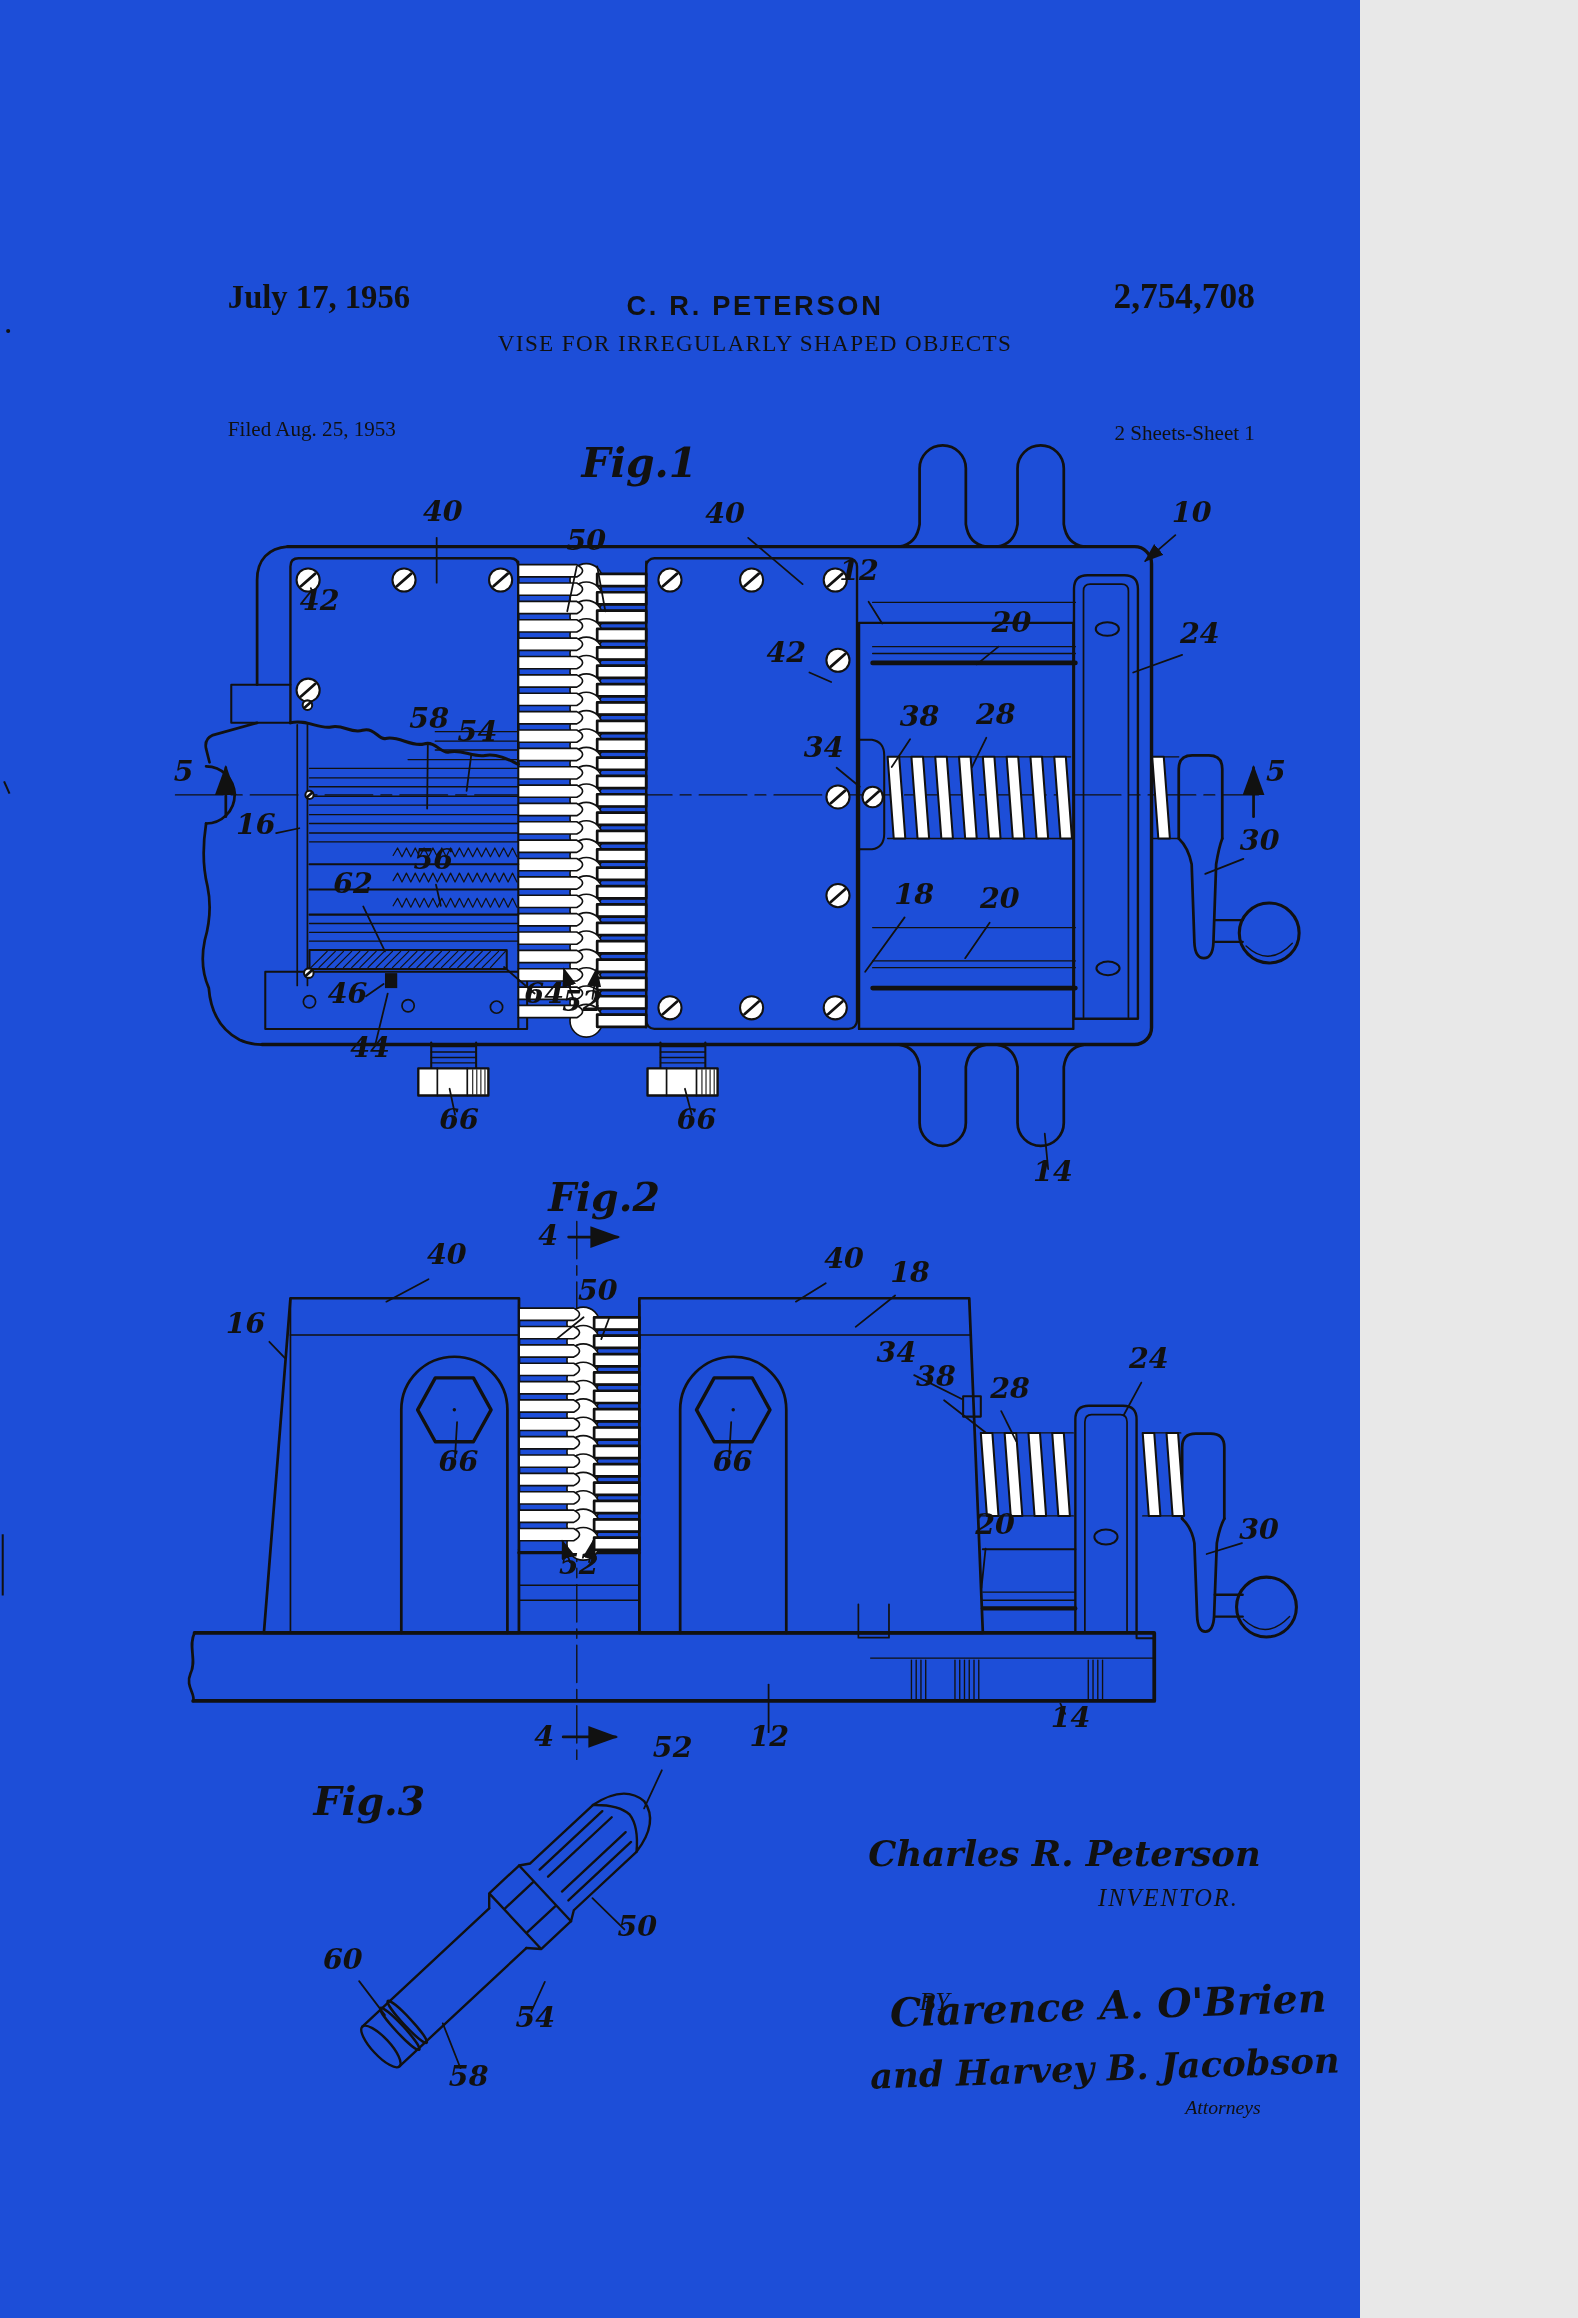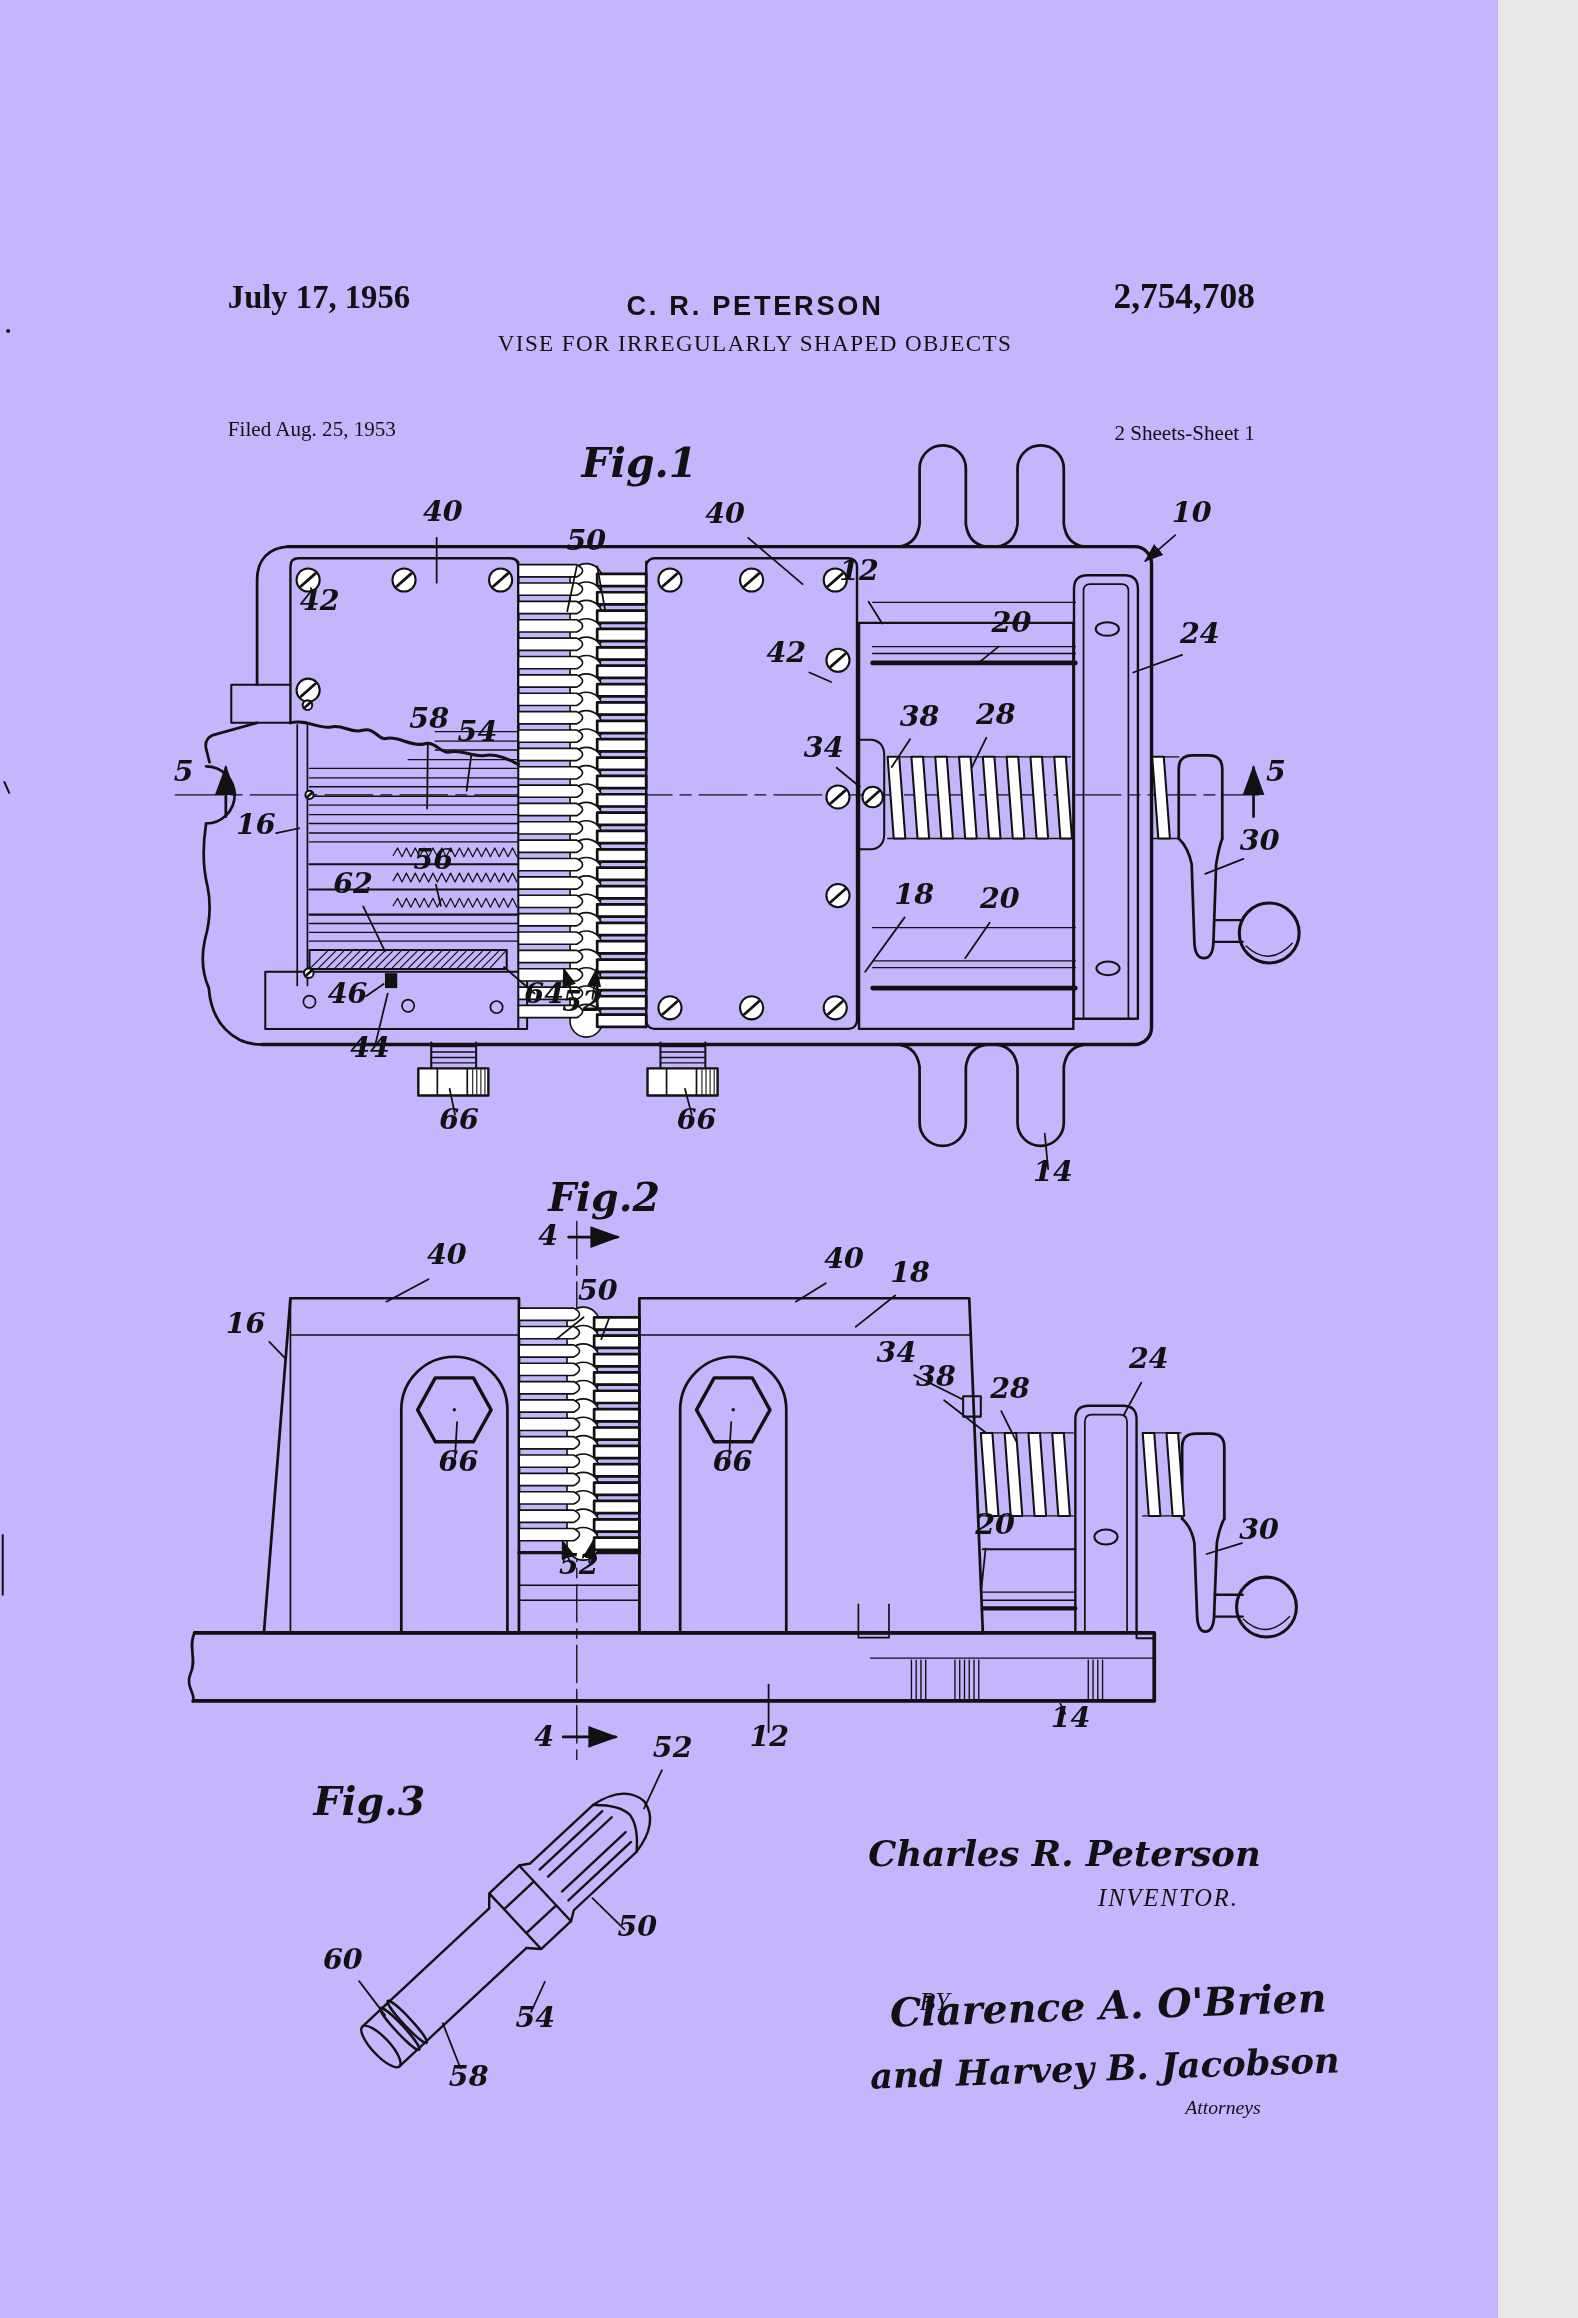--- a/index.html
+++ b/index.html
@@ -1,16 +1,16 @@
 <!DOCTYPE html>
 <html style="font-size:11px"><head>
 <meta charset="utf-8">
 <style>
   html,body{margin:0;padding:0;background:#e8e8e8;}
-  .page{position:relative;width:1498px;height:2319px;background:#c4b5fd;overflow:hidden;}
+  .page{position:relative;width:1360px;height:2319px;background:#1d4ed8;overflow:hidden;}
   svg{position:absolute;left:0;top:0;}
   text{fill:#111;}
   .hdr-serif-bold{font-family:"Liberation Serif",serif;font-weight:bold;}
   .hdr-caps{font-family:"Liberation Sans",sans-serif;font-weight:600;}
   .hdr-type{font-family:"Liberation Serif",serif;}
   .figlbl{font-family:"DejaVu Serif",serif;font-style:italic;font-weight:bold;}
   .ref{font:italic 600 42px "DejaVu Serif",serif;text-anchor:middle;}
   .sig-print{font-family:"DejaVu Serif",serif;font-style:italic;font-weight:bold;}
   .sig-script{font-family:"DejaVu Serif",serif;font-style:italic;font-weight:bold;}
 </style>

